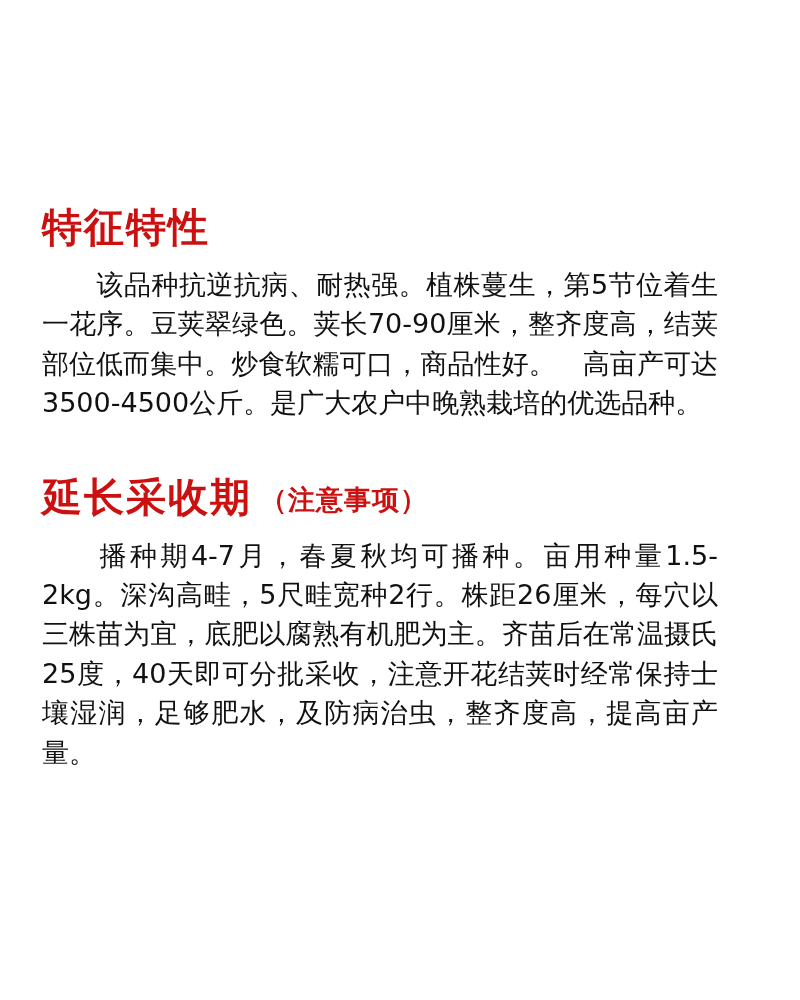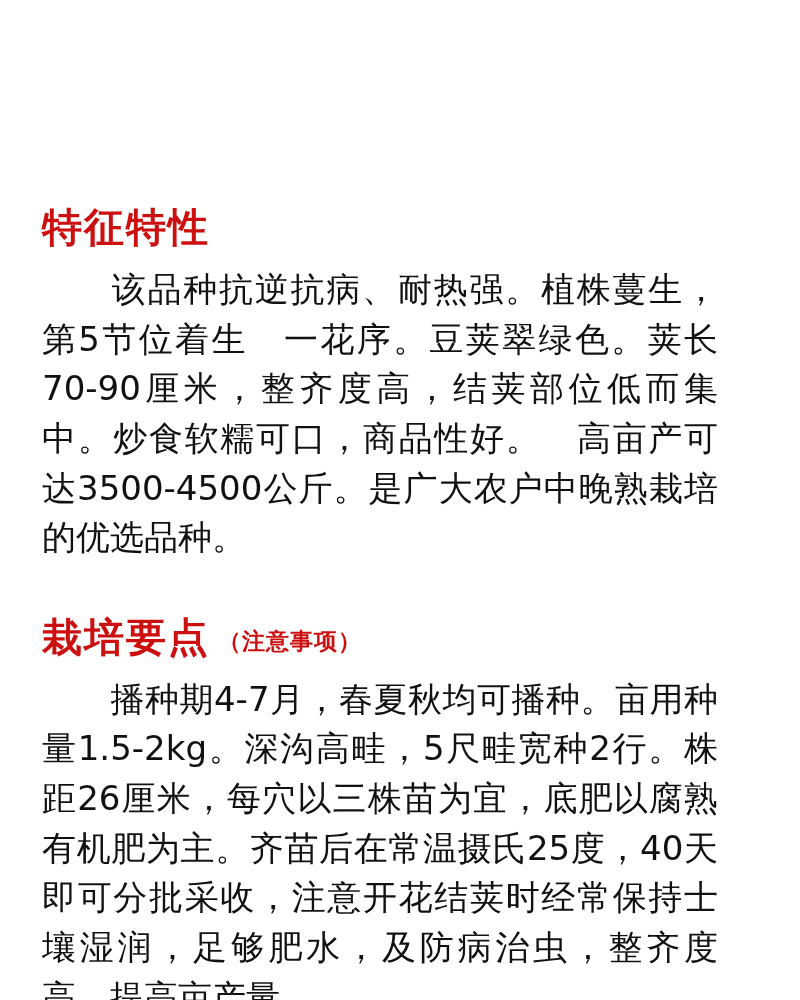--- a/index.html
+++ b/index.html
@@ -34,30 +34,30 @@
     font-family: "DejaVu Serif", "Liberation Serif", serif;
     font-weight: bold;
     font-size: 40px;
     letter-spacing: 2px;
     line-height: 1.1;
     color: #cc1010;
   }
   .heading-sub {
     font-family: "DejaVu Serif", "Liberation Serif", serif;
     font-weight: bold;
-    font-size: 23px;
+    font-size: 27px;
     letter-spacing: 1px;
     color: #cc1010;
     margin-left: 8px;
     position: relative;
     top: -2px;
   }
   .body-text {
     font-family: "DejaVu Sans", "Liberation Sans", sans-serif;
-    font-size: 34px;
+    font-size: 27px;
     line-height: 1.46;
     color: #111111;
     text-align: justify;
     text-justify: inter-character;
     margin: 0;
     letter-spacing: 0px;
   }
   .indent {
     display: inline-block;
     width: 2em;
@@ -76,20 +76,20 @@
       <span class="heading-sub"></span>
     </div>
     <div class="spacer-1"></div>
     <p class="body-text"><span class="indent"></span><span>该品种抗逆抗病、耐热强。植株蔓生，第5节位着生　一花序。豆荚翠绿色。荚长70-90厘米，整齐度高，结荚部位低而集中。炒食软糯可口，商品性好。　高亩产可达3500-4500公斤。是广大农户中晚熟栽培的优选品种。</span></p>
   </div>
 
   <div class="spacer-2"></div>
 
   <div class="section">
     <div class="heading">
-      <span class="heading-main">栽培要点</span>
+      <span class="heading-main">延长采收期</span>
       <span class="heading-sub">（注意事项）</span>
     </div>
     <div class="spacer-1"></div>
     <p class="body-text"><span class="indent"></span><span>播种期4-7月，春夏秋均可播种。亩用种量1.5-2kg。深沟高畦，5尺畦宽种2行。株距26厘米，每穴以三株苗为宜，底肥以腐熟有机肥为主。齐苗后在常温摄氏25度，40天即可分批采收，注意开花结荚时经常保持士壤湿润，足够肥水，及防病治虫，整齐度高，提高亩产量。</span></p>
   </div>
 
 </div>
 
 </body></html>

